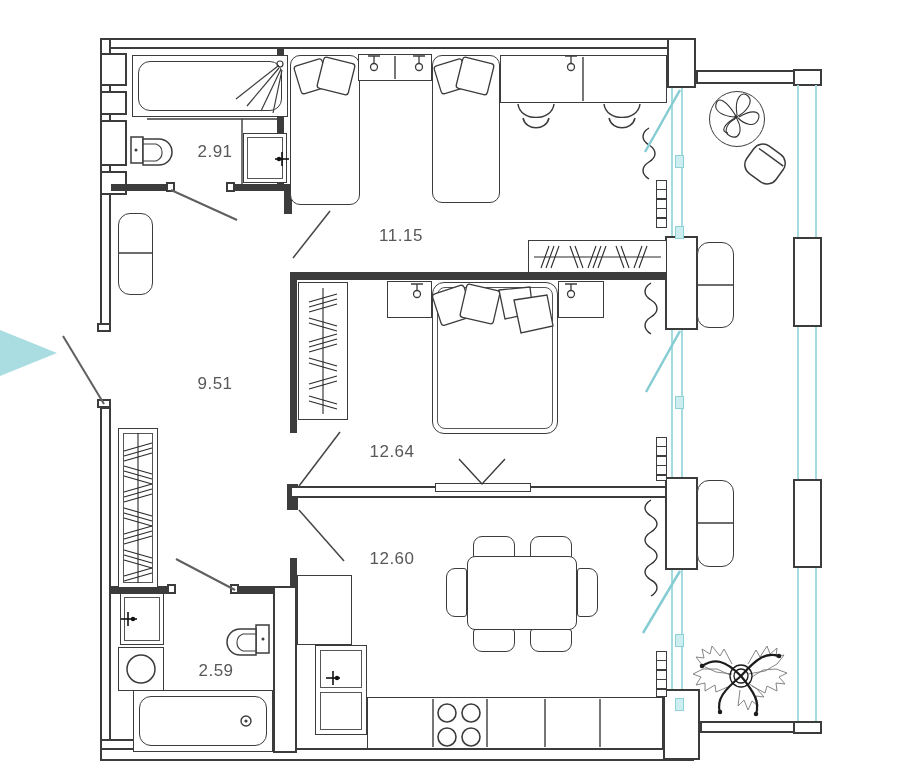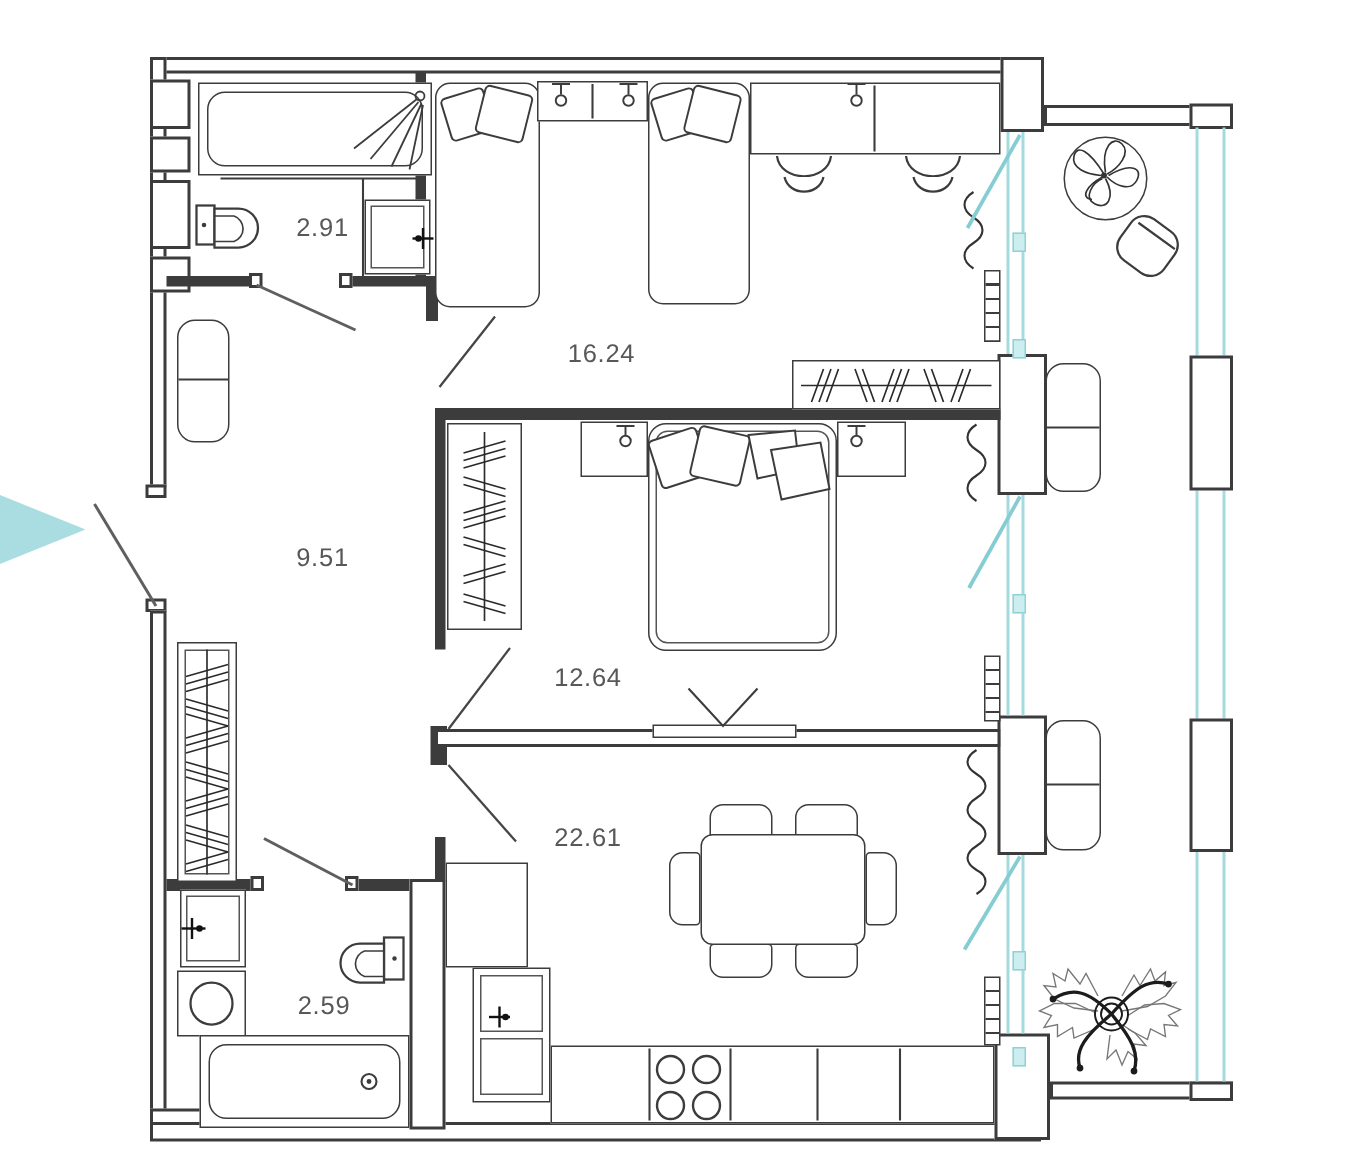--- a/index.html
+++ b/index.html
@@ -72,24 +72,24 @@
   <div class="ws" style="left:287px;top:484px;width:11px;height:26px"></div>
   <div class="wd" style="left:290px;top:486px;width:377px;height:12px"></div>
   <div class="ws" style="left:290px;top:558px;width:7px;height:30px"></div>
   <div class="ws" style="left:111px;top:586px;width:61px;height:8px"></div>
   <div class="ws" style="left:239px;top:586px;width:34px;height:8px"></div>
   <div class="wd" style="left:167px;top:584px;width:9px;height:10px"></div>
   <div class="wd" style="left:230px;top:584px;width:9px;height:10px"></div>
   <div class="wd" style="left:273px;top:586px;width:24px;height:167px"></div>
 
   <div class="lbl" style="left:215px;top:152px">2.91</div>
-  <div class="lbl" style="left:401px;top:236px">16.24</div>
-  <div class="lbl" style="left:215px;top:372px">9.51</div>
+  <div class="lbl" style="left:401px;top:236px">11.15</div>
+  <div class="lbl" style="left:215px;top:384px">9.51</div>
   <div class="lbl" style="left:392px;top:452px">12.64</div>
-  <div class="lbl" style="left:392px;top:559px">22.61</div>
+  <div class="lbl" style="left:392px;top:559px">12.60</div>
   <div class="lbl" style="left:216px;top:671px">2.59</div>
 
   <div class="f" style="left:132px;top:55px;width:156px;height:62px;border-width:1.6px"></div>
   <div class="f r12" style="left:138px;top:61px;width:144px;height:50px;border-width:1.3px"></div>
   <div class="f" style="left:243px;top:133px;width:44px;height:50px"></div>
   <div class="fi" style="left:247px;top:137px;width:36px;height:42px"></div>
 
   <div class="f r10" style="left:290px;top:55px;width:70px;height:150px"></div>
   <div class="f" style="left:358px;top:54px;width:74px;height:27px"></div>
   <div class="f r10" style="left:432px;top:55px;width:68px;height:148px"></div>

